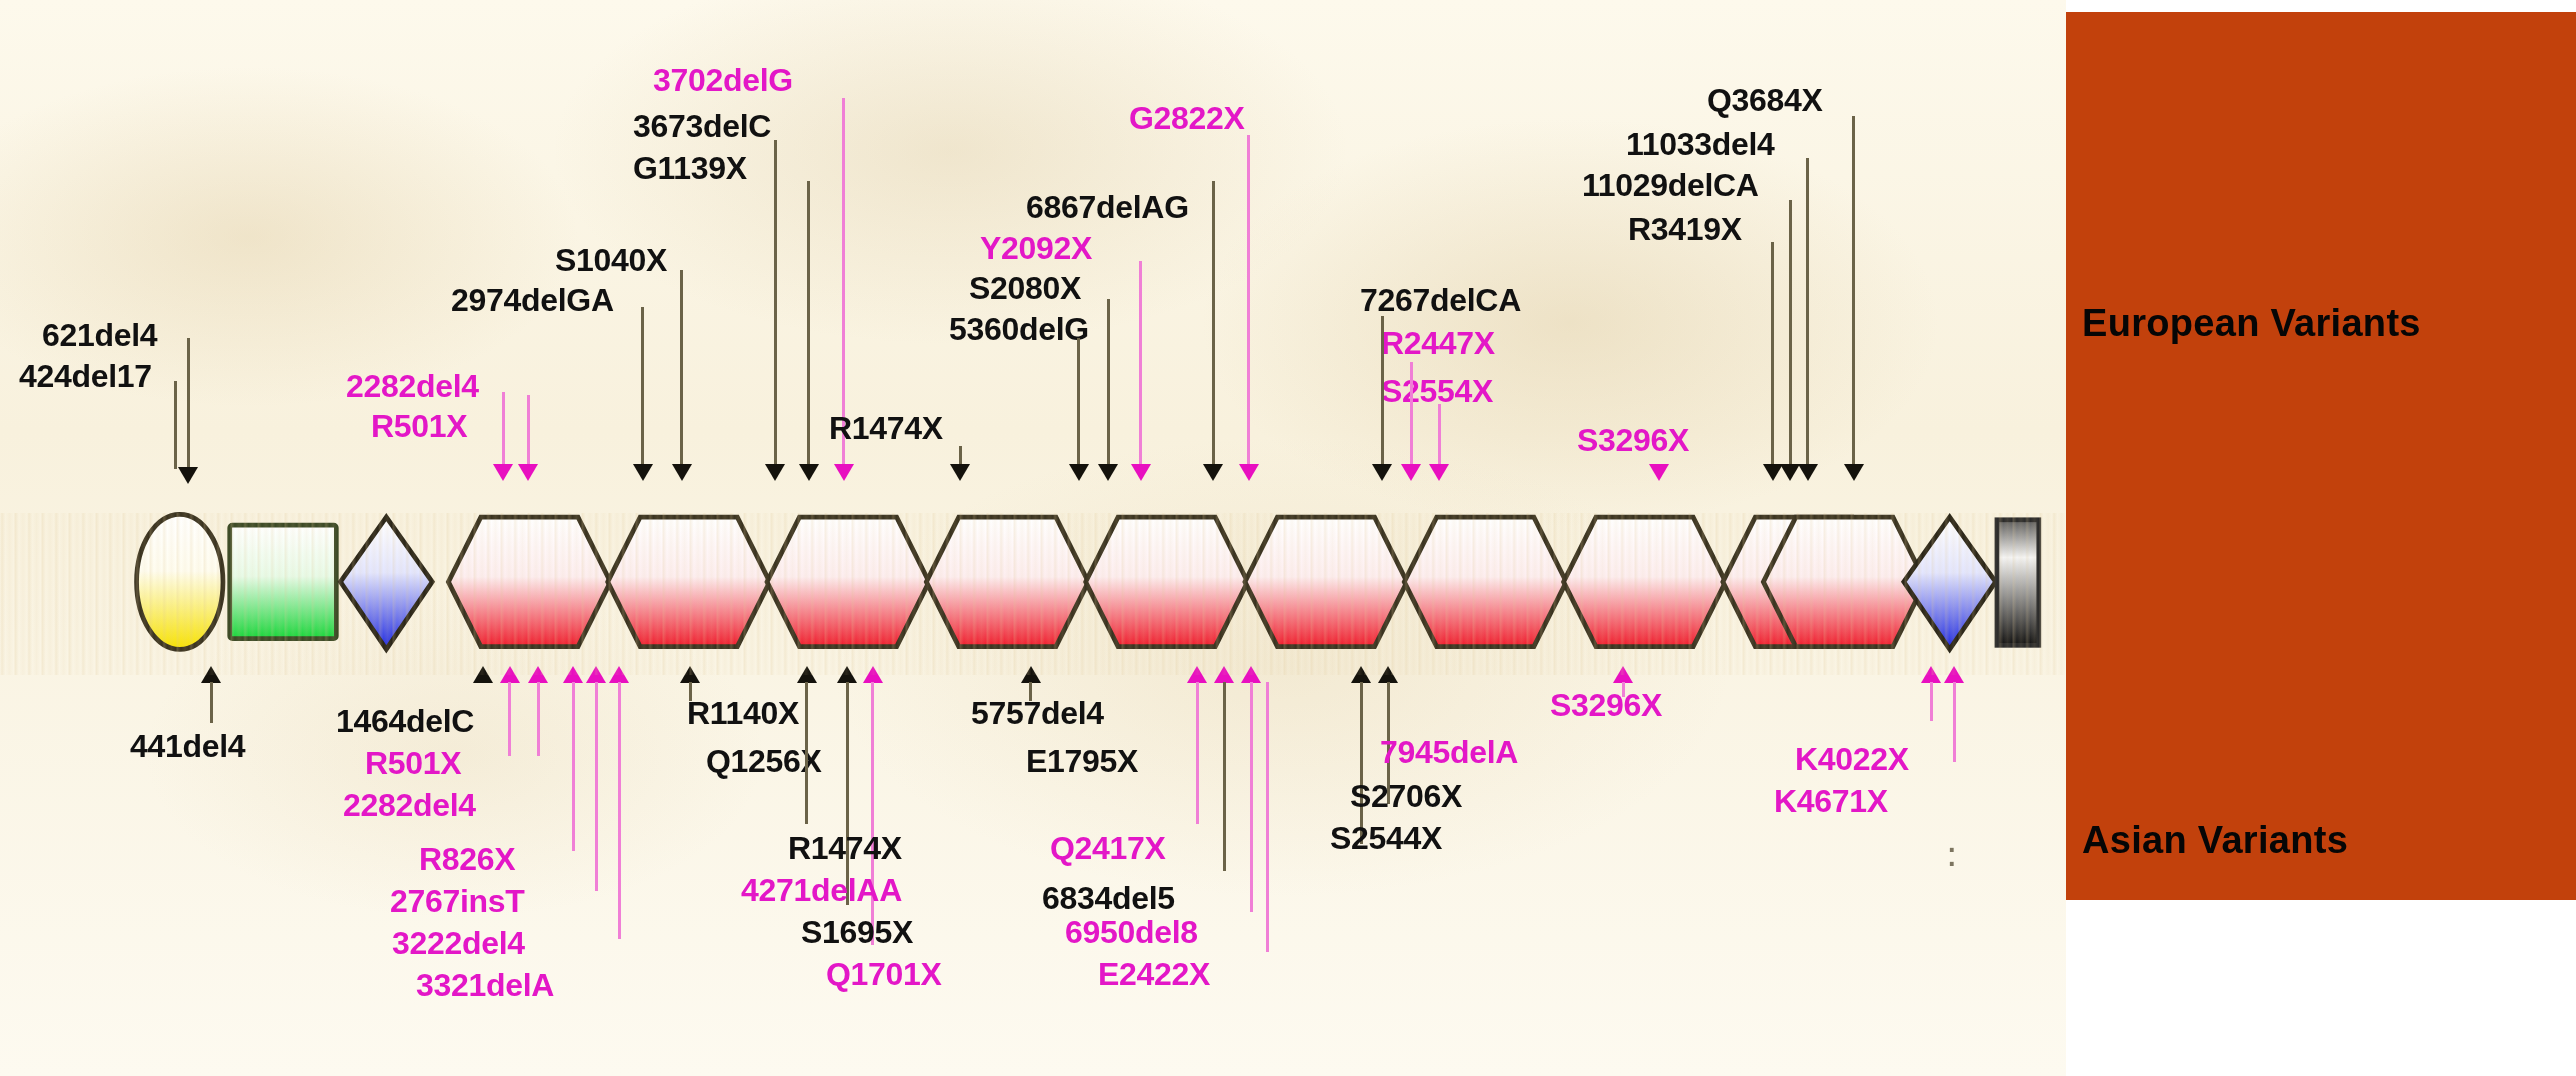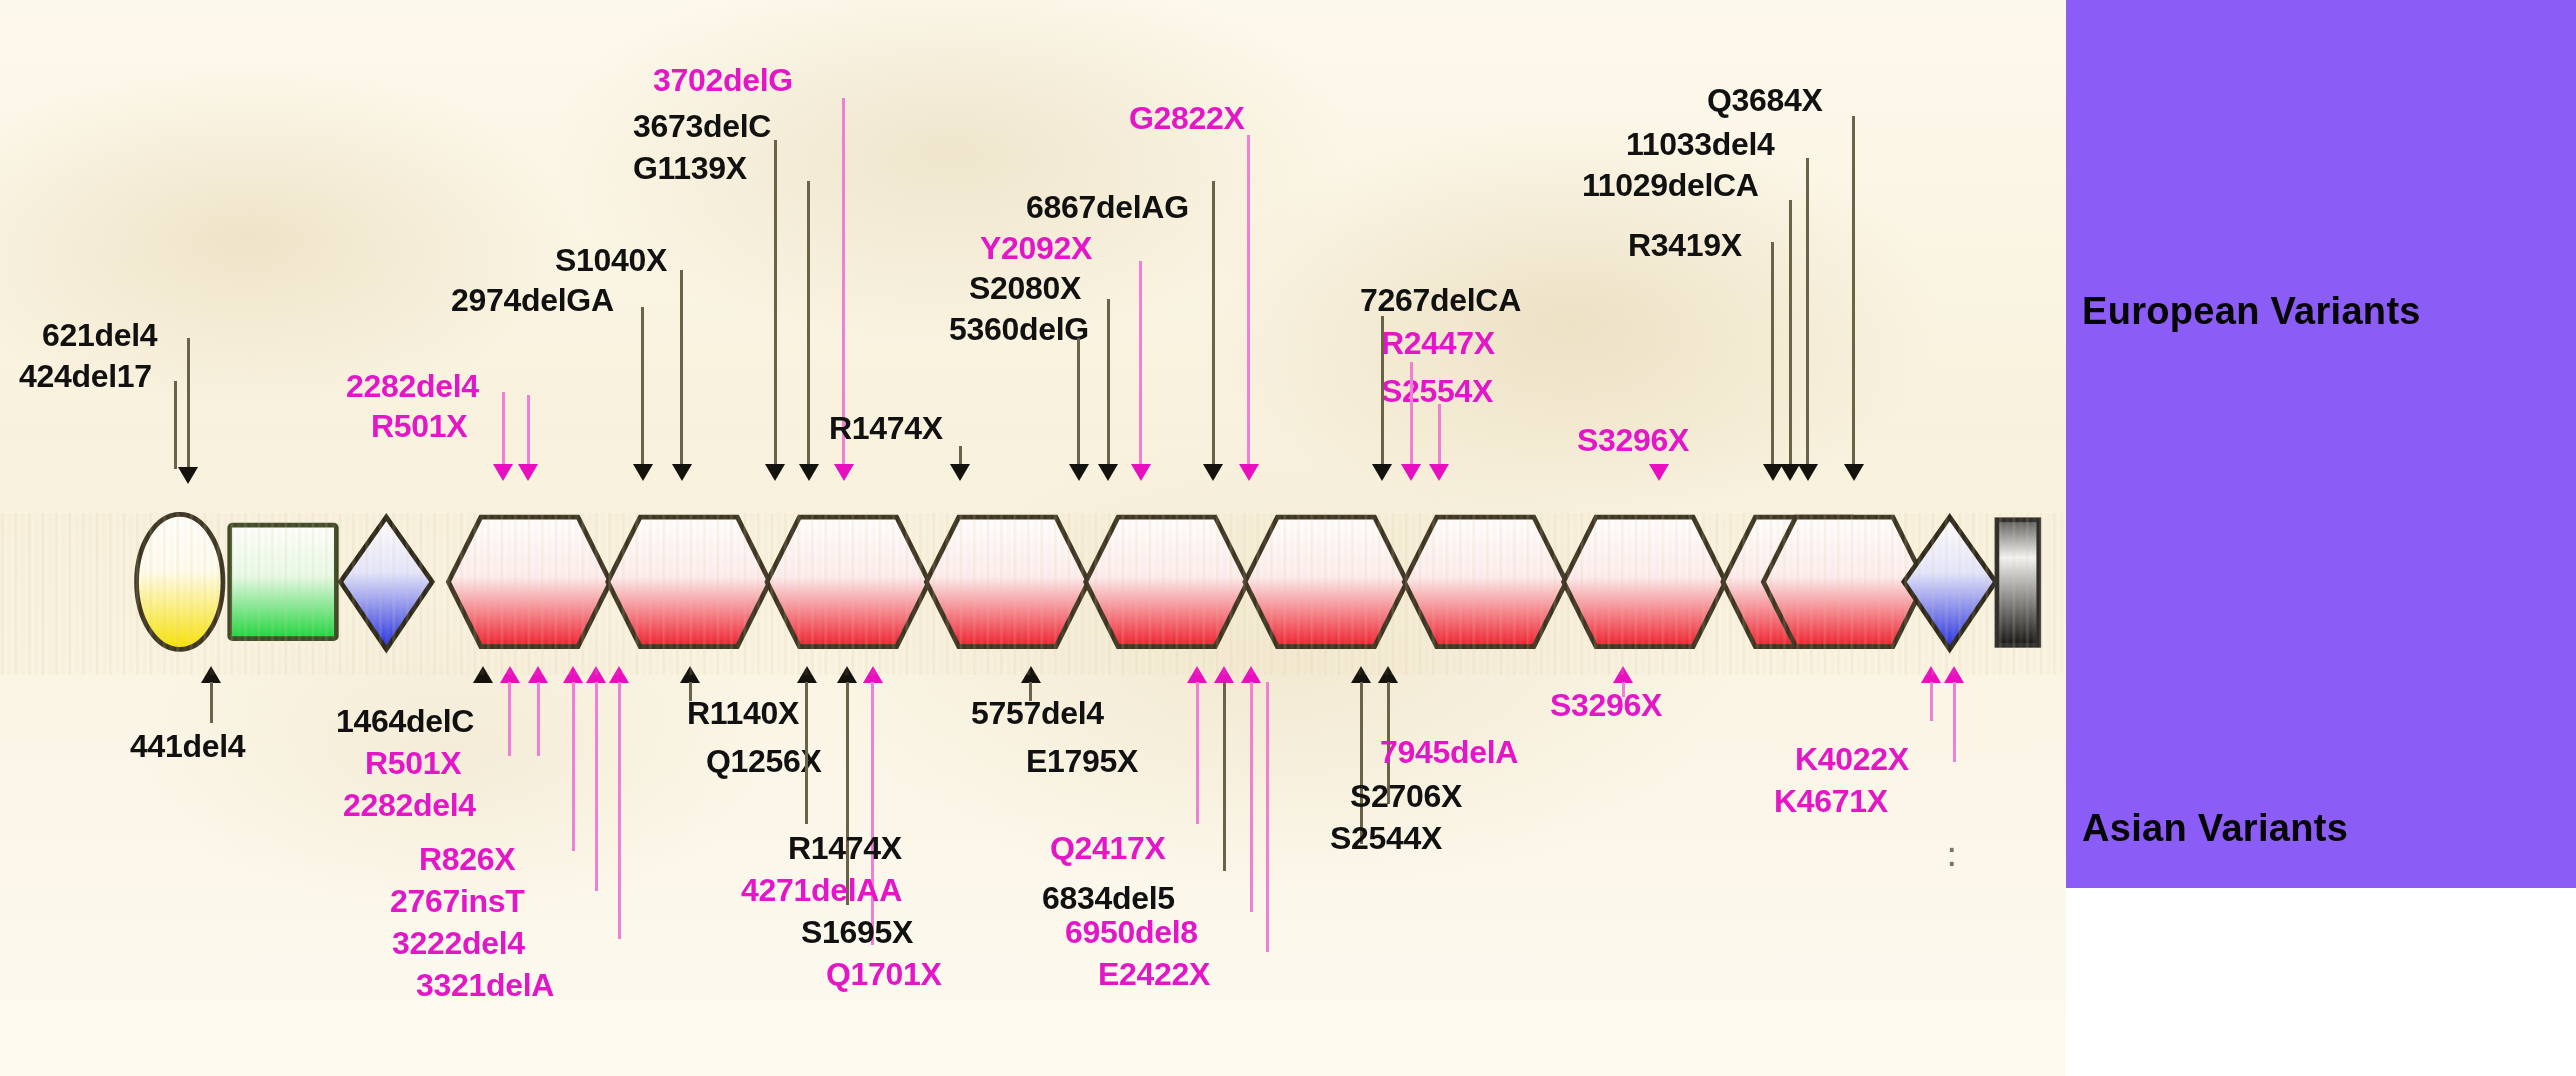--- a/index.html
+++ b/index.html
@@ -18,21 +18,21 @@
       radial-gradient(ellipse 432px 230px at 22% 70%, rgba(216,194,146,.18), transparent 72%),
       linear-gradient(180deg,#fdf9ec 0%,#f8f1dd 40%,#fdfaf0 100%);
     pointer-events:none;}
   #figure::after{content:"";position:absolute;left:0;right:0;top:513px;height:162px;
     background:repeating-linear-gradient(90deg,
       rgba(222,198,148,.00) 0px, rgba(222,198,148,.22) 2px,
       rgba(222,198,148,.00) 5.4px, rgba(222,198,148,.10) 9.5px,
       rgba(222,198,148,.00) 13.5px);
     pointer-events:none;}
 
-  #legendpane{position:absolute;left:2066px;top:0;width:510px;height:888px;background:#8b5cf6;}
+  #legendpane{position:absolute;left:2066px;top:12px;width:510px;height:888px;background:#c2410c;}
 
   .lab{position:absolute;white-space:nowrap;font-weight:700;letter-spacing:-0.3px;}
   .eu{color:#111;}
   .as{color:#e317c7;}
   .sz{font-size:32px;}
 
   .tick{position:absolute;}
   .tick.eu{background:#6b6348;}
   .tick.as{background:#f07fd6;}
 
@@ -164,21 +164,21 @@
   <div class="arr dn eu" style="left:1372px;top:464px;"></div>
   <div class="arr dn as" style="left:1401px;top:464px;"></div>
   <div class="arr dn as" style="left:1429px;top:464px;"></div>
 
   <div class="lab as sz" style="left:1577px;top:422px;">S3296X</div>
   <div class="arr dn as" style="left:1649px;top:464px;"></div>
 
   <div class="lab eu sz" style="left:1707px;top:82px;">Q3684X</div>
   <div class="lab eu sz" style="left:1626px;top:126px;">11033del4</div>
   <div class="lab eu sz" style="left:1582px;top:167px;">11029delCA</div>
-  <div class="lab eu sz" style="left:1628px;top:211px;margin-top:16px;">R3419X</div>
+  <div class="lab eu sz" style="left:1628px;top:211px;">R3419X</div>
   <div class="tick eu" style="left:1771px;top:242px;width:3.4px;height:224px;"></div>
   <div class="tick eu" style="left:1789px;top:200px;width:3.4px;height:266px;"></div>
   <div class="tick eu" style="left:1806px;top:158px;width:3.4px;height:308px;"></div>
   <div class="tick eu" style="left:1852px;top:116px;width:3.4px;height:350px;"></div>
   <div class="arr dn eu" style="left:1763px;top:464px;"></div>
   <div class="arr dn eu" style="left:1780px;top:464px;"></div>
   <div class="arr dn eu" style="left:1798px;top:464px;"></div>
   <div class="arr dn eu" style="left:1844px;top:464px;"></div>
 
   <div class="arr up eu" style="left:201px;top:666px;"></div>

